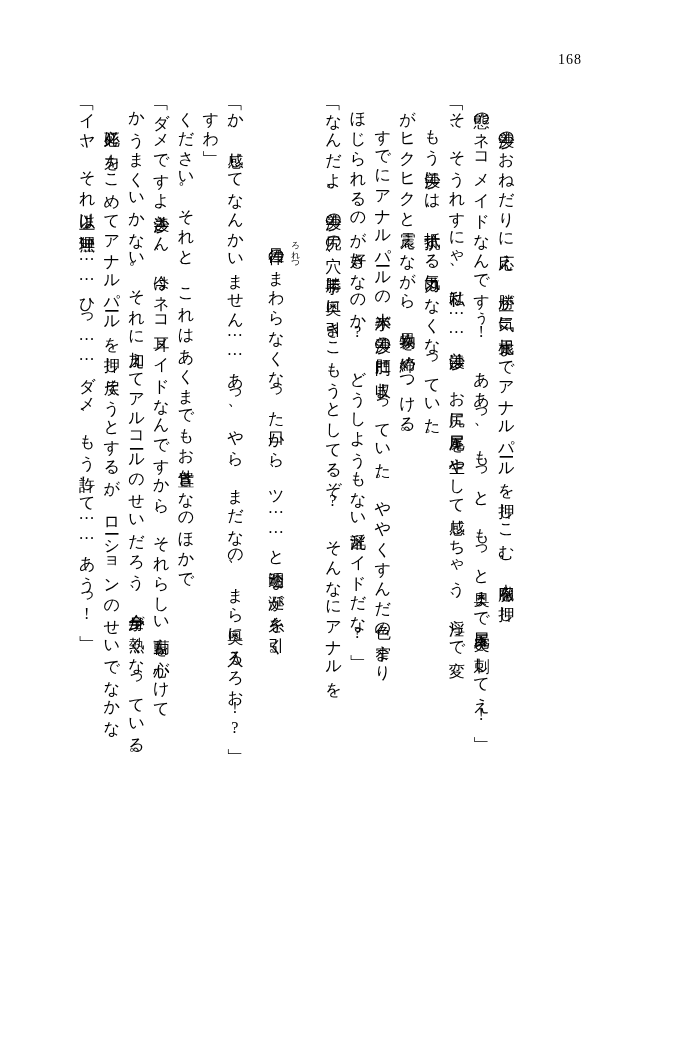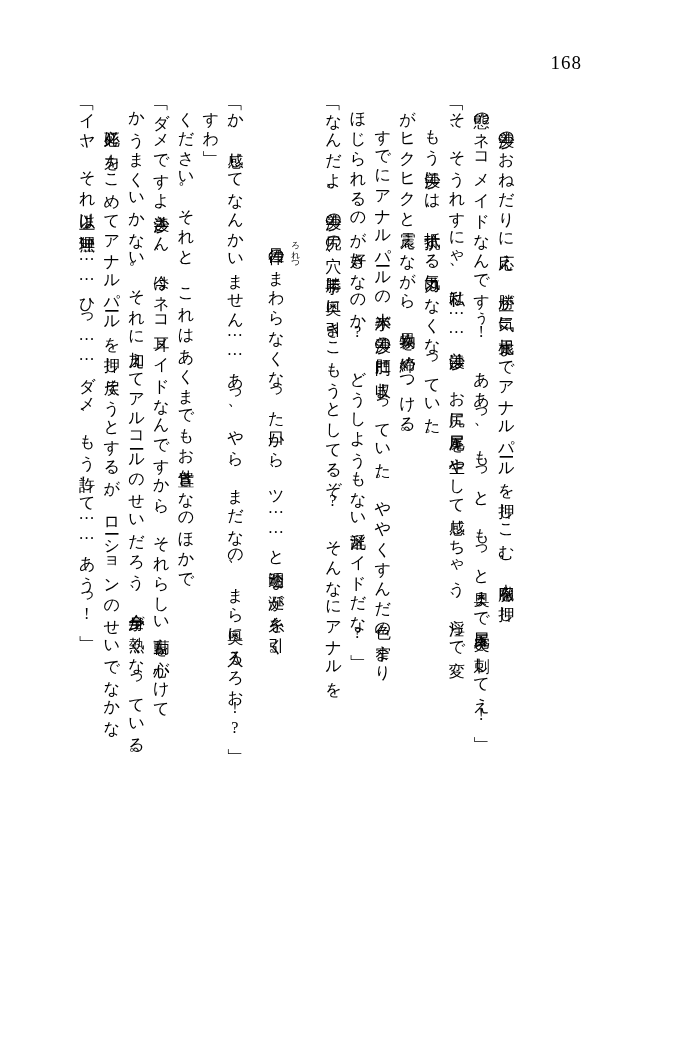--- a/index.html
+++ b/index.html
@@ -13,21 +13,21 @@
     height: 1050px;
     background: #ffffff;
     overflow: hidden;
     font-family: "Liberation Serif", "DejaVu Serif", serif;
     color: #000000;
   }
   .page-number {
     position: absolute;
     top: 52px;
     right: 118px;
-    font-size: 19px;
+    font-size: 14px;
     letter-spacing: 1px;
     font-family: "Liberation Serif", "DejaVu Serif", serif;
   }
   .text-body {
     position: absolute;
     top: 100px;
     right: 110px;
     height: 880px;
     width: 520px;
     display: flex;

